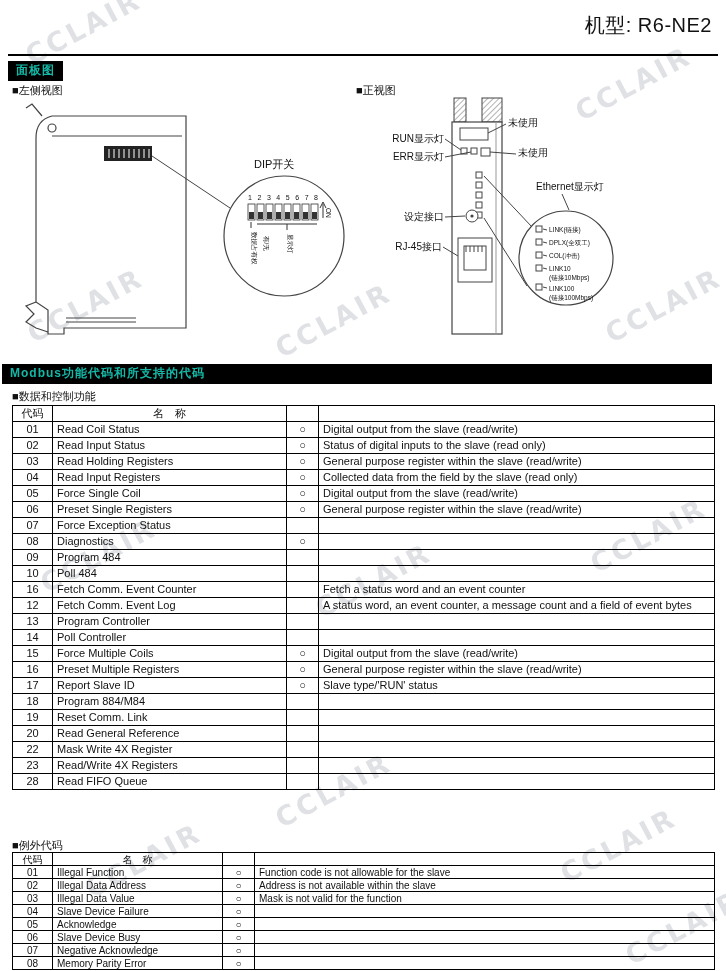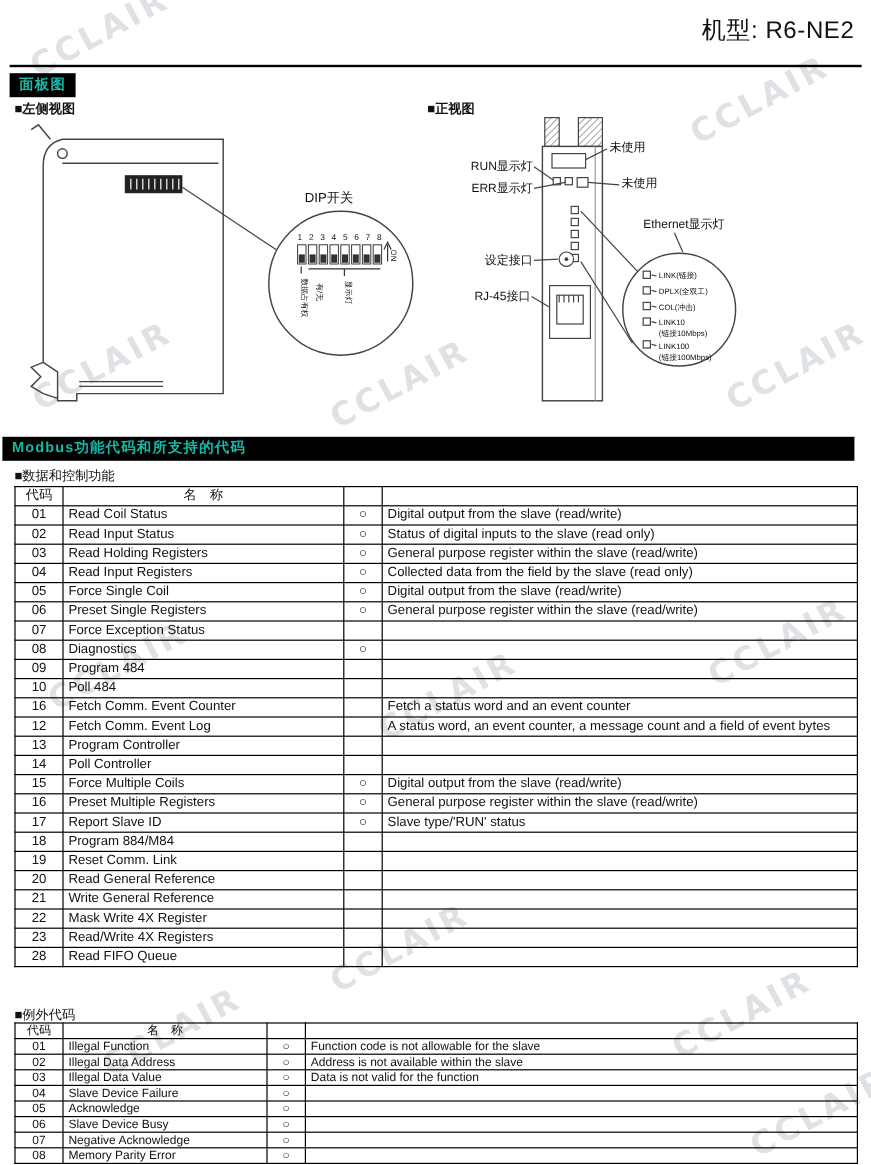--- a/index.html
+++ b/index.html
@@ -13,21 +13,21 @@
     font-family:"DejaVu Sans",sans-serif;font-weight:bold;
     font-size:27px;letter-spacing:3px;color:#b9bec4;opacity:.45;
     transform:rotate(-28deg);
   }
   .layer{position:absolute;z-index:1}
   #page-title{top:12px;right:14px;font-size:20px;font-weight:normal;letter-spacing:.5px}
   #top-rule{top:54px;left:8px;width:710px;border-top:2px solid #000;height:0}
   .bar{background:#000;color:#14b8a6;font-weight:bold;font-size:12px;line-height:17px;padding:1px 8px 2px;letter-spacing:1px}
   #bar-panel{top:61px;left:8px}
   #bar-modbus{top:364px;left:2px;width:694px}
-  .viewlabel{font-size:11px;font-weight:bold}
+  .viewlabel{font-size:11px;font-weight:normal}
   #lbl-left-view{top:83px;left:12px}
   #lbl-front-view{top:83px;left:356px}
   #svg-left{top:96px;left:6px}
   #svg-front{top:96px;left:348px}
   .subhead{font-size:11px;font-weight:normal}
   #lbl-datactl{top:389px;left:12px}
   #lbl-exc{top:838px;left:12px}
   #tbl-func{top:405px;left:12px}
   #tbl-exc{top:852px;left:12px}
   table{border-collapse:collapse;table-layout:fixed;background:transparent}
@@ -351,26 +351,20 @@
     <td class="c-desc"></td>
   </tr>
 
   <tr>
     <td class="c-code">20</td>
     <td class="c-name">Read General Reference</td>
     <td class="c-mark"></td>
     <td class="c-desc"></td>
   </tr>
 
-  <tr>
-    <td class="c-code">21</td>
-    <td class="c-name">Write General Reference</td>
-    <td class="c-mark"></td>
-    <td class="c-desc"></td>
-  </tr>
 
   <tr>
     <td class="c-code">22</td>
     <td class="c-name">Mask Write 4X Register</td>
     <td class="c-mark"></td>
     <td class="c-desc"></td>
   </tr>
 
   <tr>
     <td class="c-code">23</td>
@@ -417,21 +411,21 @@
     <td class="c-code">02</td>
     <td class="c-name">Illegal Data Address</td>
     <td class="c-mark">○</td>
     <td class="c-desc">Address is not available within the slave</td>
   </tr>
 
   <tr>
     <td class="c-code">03</td>
     <td class="c-name">Illegal Data Value</td>
     <td class="c-mark">○</td>
-    <td class="c-desc">Data is not valid for the function</td>
+    <td class="c-desc">Mask is not valid for the function</td>
   </tr>
 
   <tr>
     <td class="c-code">04</td>
     <td class="c-name">Slave Device Failure</td>
     <td class="c-mark">○</td>
     <td class="c-desc"></td>
   </tr>
 
   <tr>

